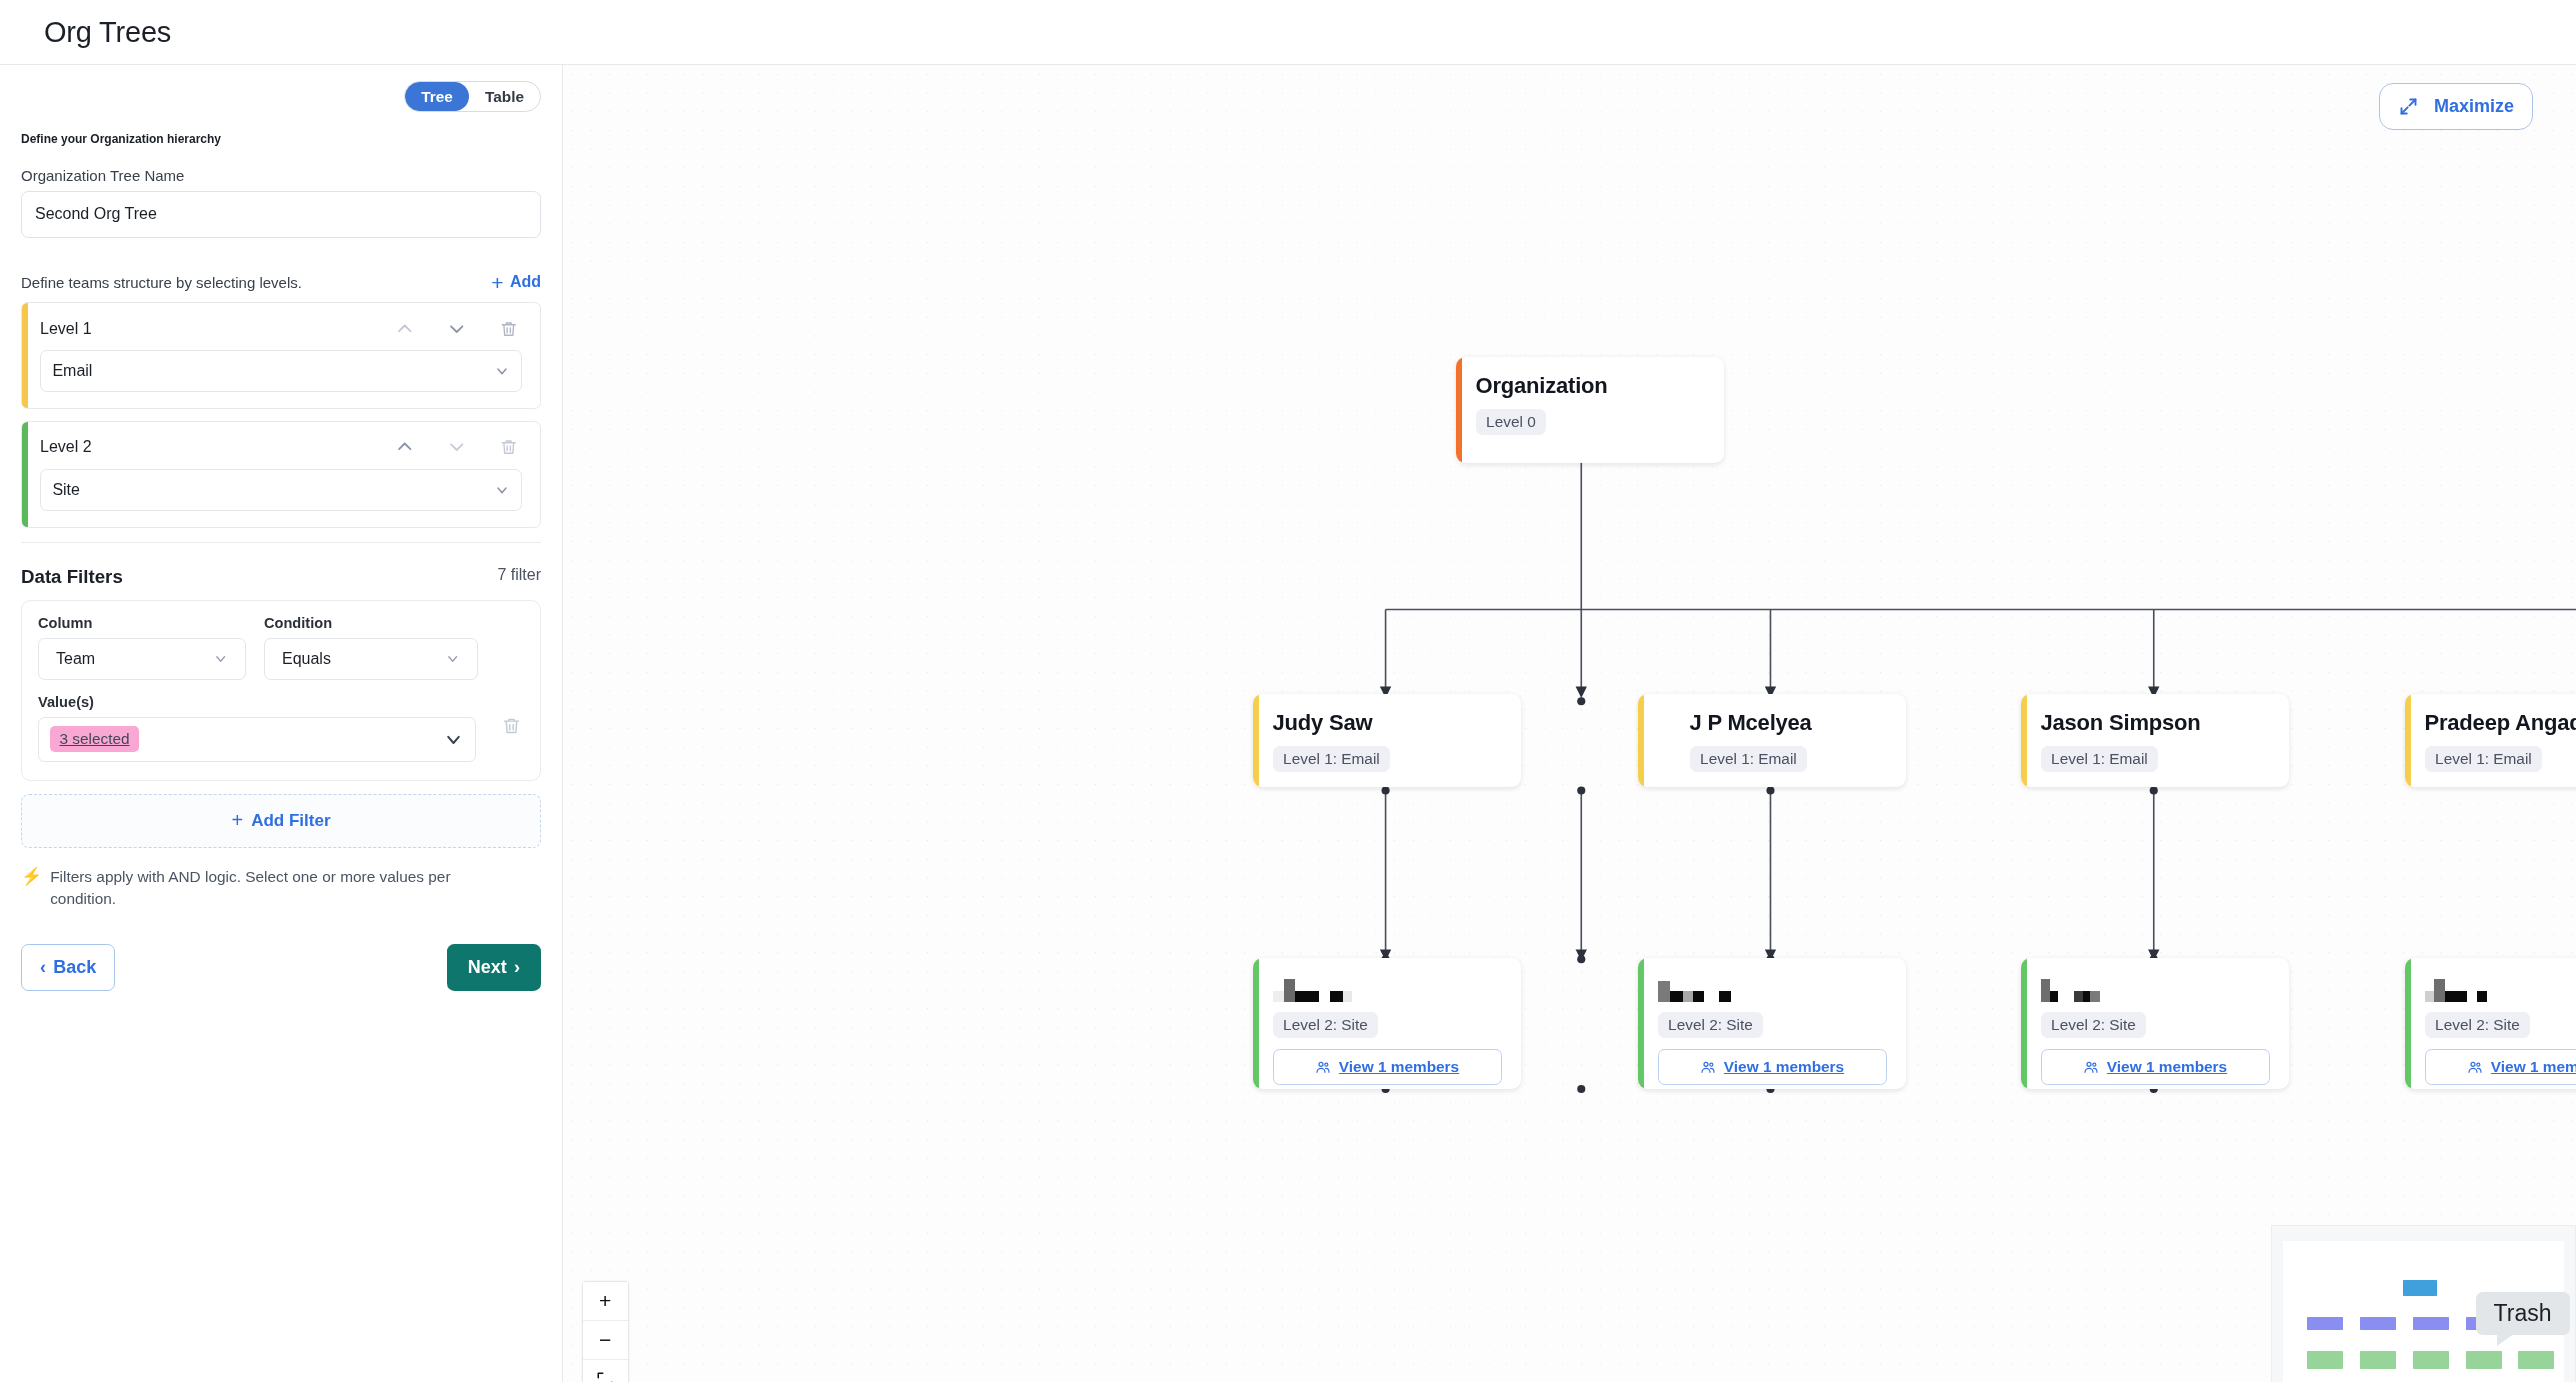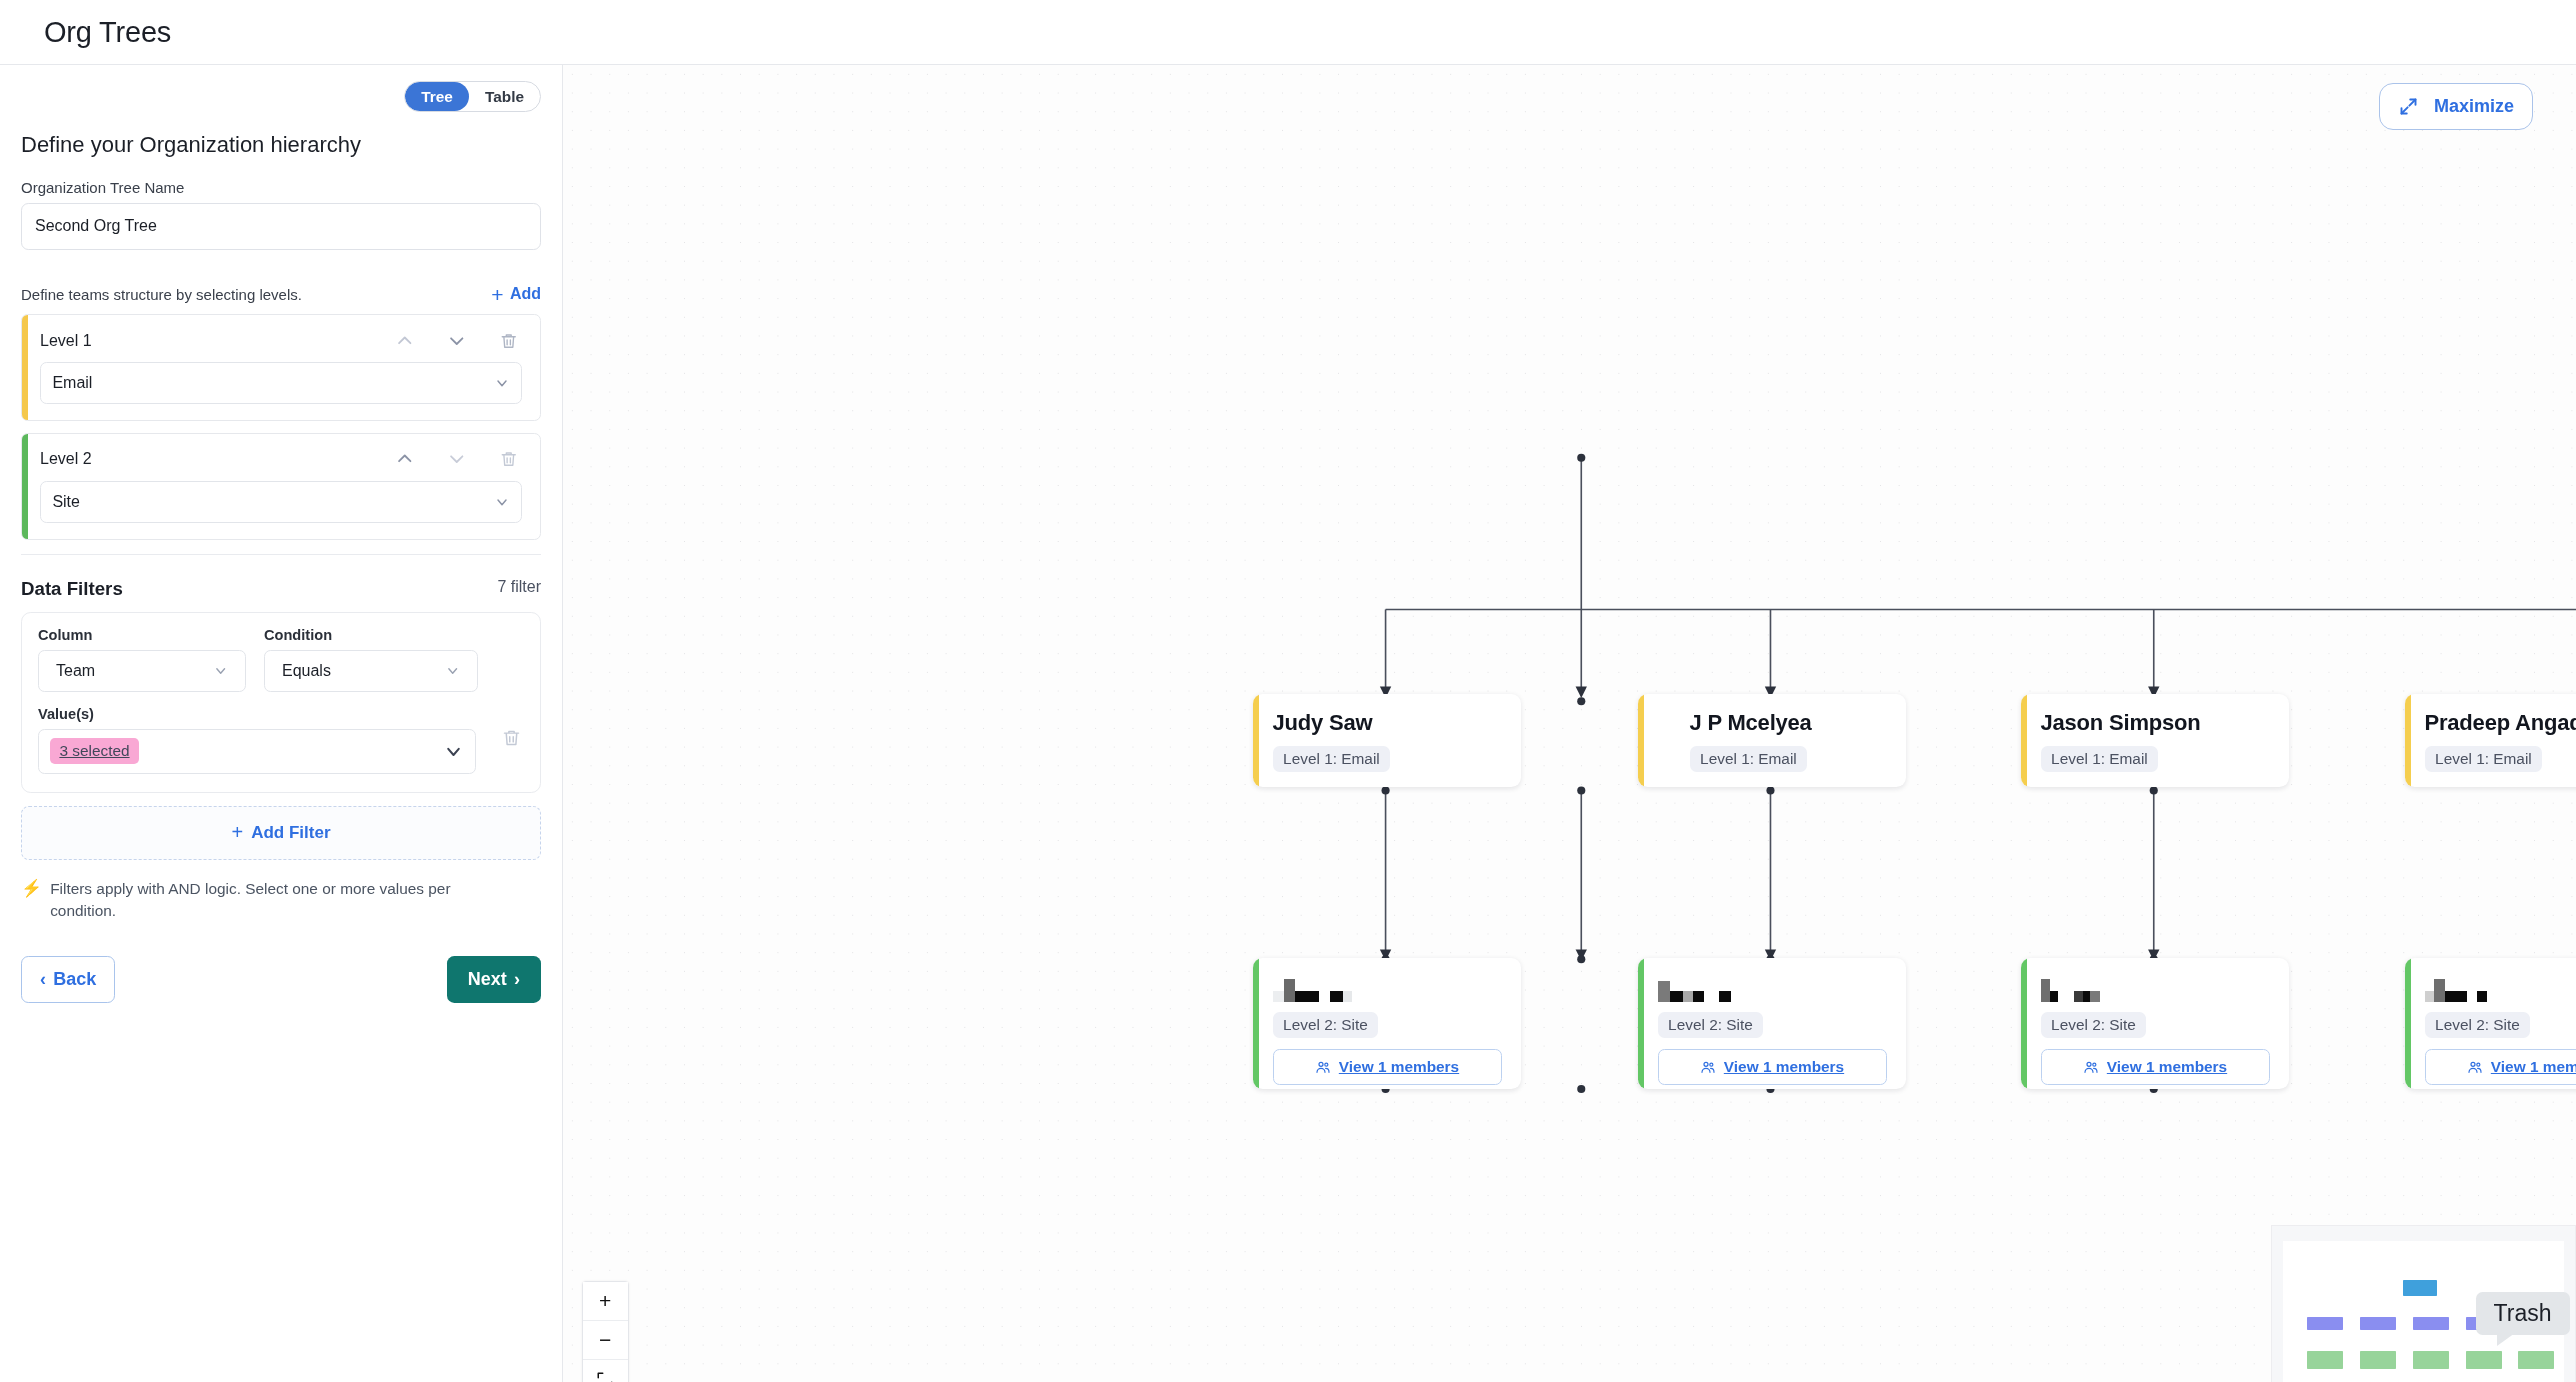--- a/index.html
+++ b/index.html
@@ -60,22 +60,22 @@
     font-weight: 700;
     color: #333a45;
     background: transparent;
     border: none;
     cursor: pointer;
     border-radius: 811px;
   }
   .seg-btn.active { background: #3b75d6; color: #fff; }
 
   .section-title {
-    font-size: 22px;
-    font-weight: 400;
+    font-size: 12px;
+    font-weight: 700;
     color: #1b1f27;
     margin-top: 19.5px;
   }
 
   .field-label {
     font-size: 15px;
     color: #3a404b;
     margin-top: 21px;
     margin-bottom: 7.3px;
   }
@@ -545,20 +545,27 @@
           <circle cx="1959" cy="1102" r="5"></circle>
         <circle cx="2491" cy="1102" r="5"></circle>
         <circle cx="1013" cy="1262" r="5"></circle>
           <circle cx="1487" cy="1262" r="5"></circle>
         <circle cx="1254" cy="1262" r="5"></circle>
           <circle cx="1959" cy="1262" r="5"></circle>
         <circle cx="2491" cy="1262" r="5"></circle>
       </g>
     </svg>
 
+    <div class="node" id="node-root" style="left:893px; top:292px; width:268px; height:106px;">
+      <div class="node-stripe" id="stripe-root" style="background: rgb(242, 114, 43);"></div>
+      <div class="node-inner">
+        <div class="node-title">Organization</div>
+        <div class="node-badge">Level 0</div>
+      </div>
+    </div>
 
     <div class="node l1" style="left:690px; top:629px; width:268px; height:93px;">
       <div class="node-stripe l1s" style="background: rgb(245, 206, 78);"></div>
       <div class="node-inner">
         <div class="node-title">Judy Saw</div>
         <div class="node-badge">Level 1: Email</div>
       </div>
     </div>
     <div class="node l1" style="left:1075px; top:629px; width:268px; height:93px;padding-left:32px;">
       <div class="node-stripe l1s" style="background: rgb(245, 206, 78);"></div>

